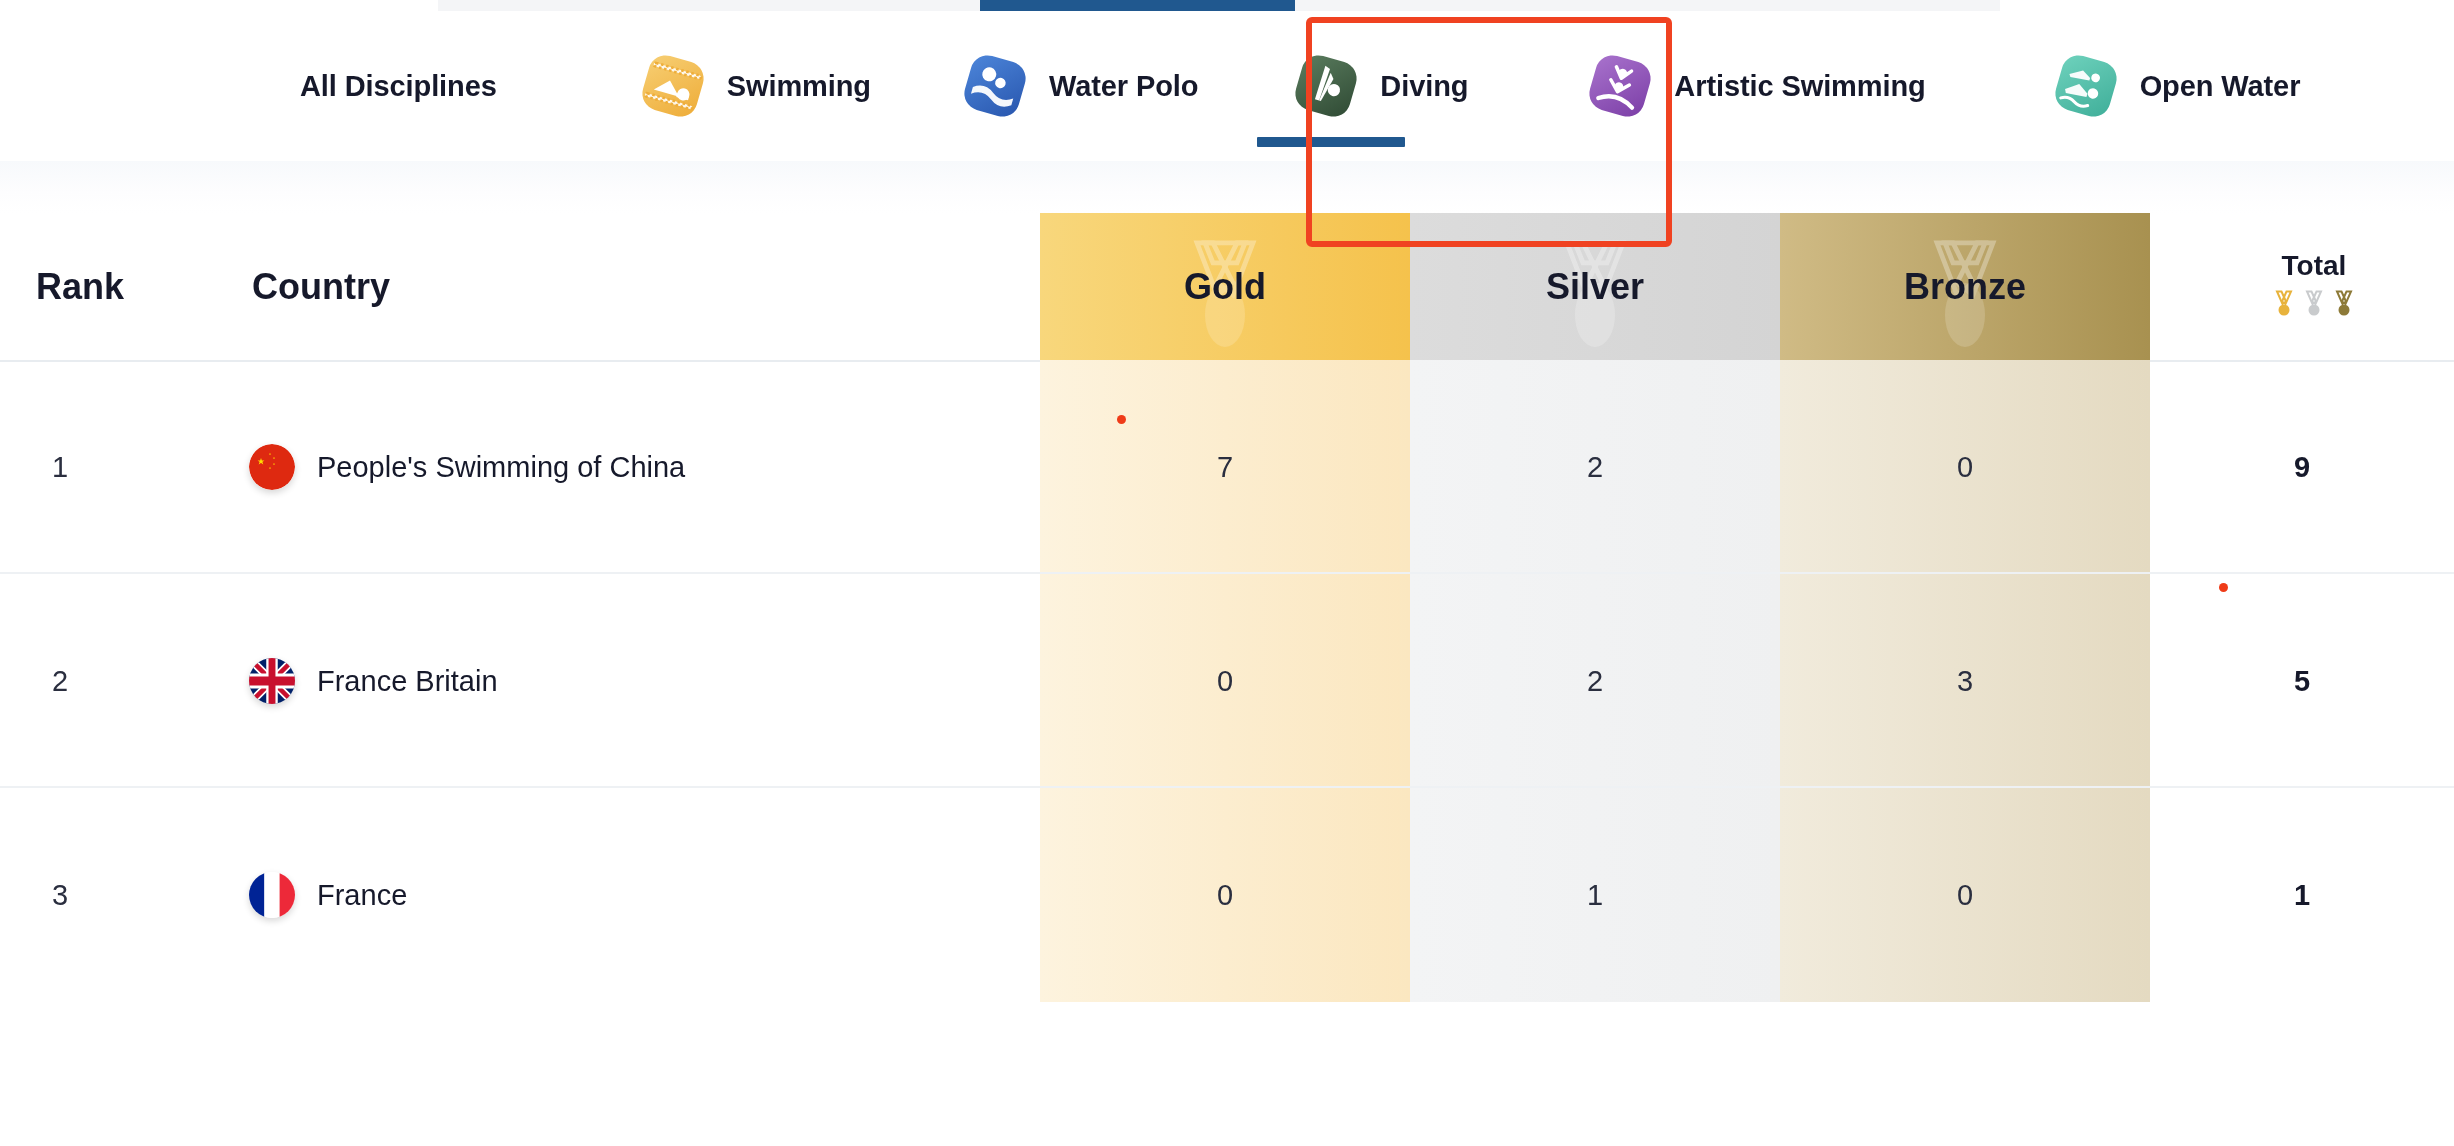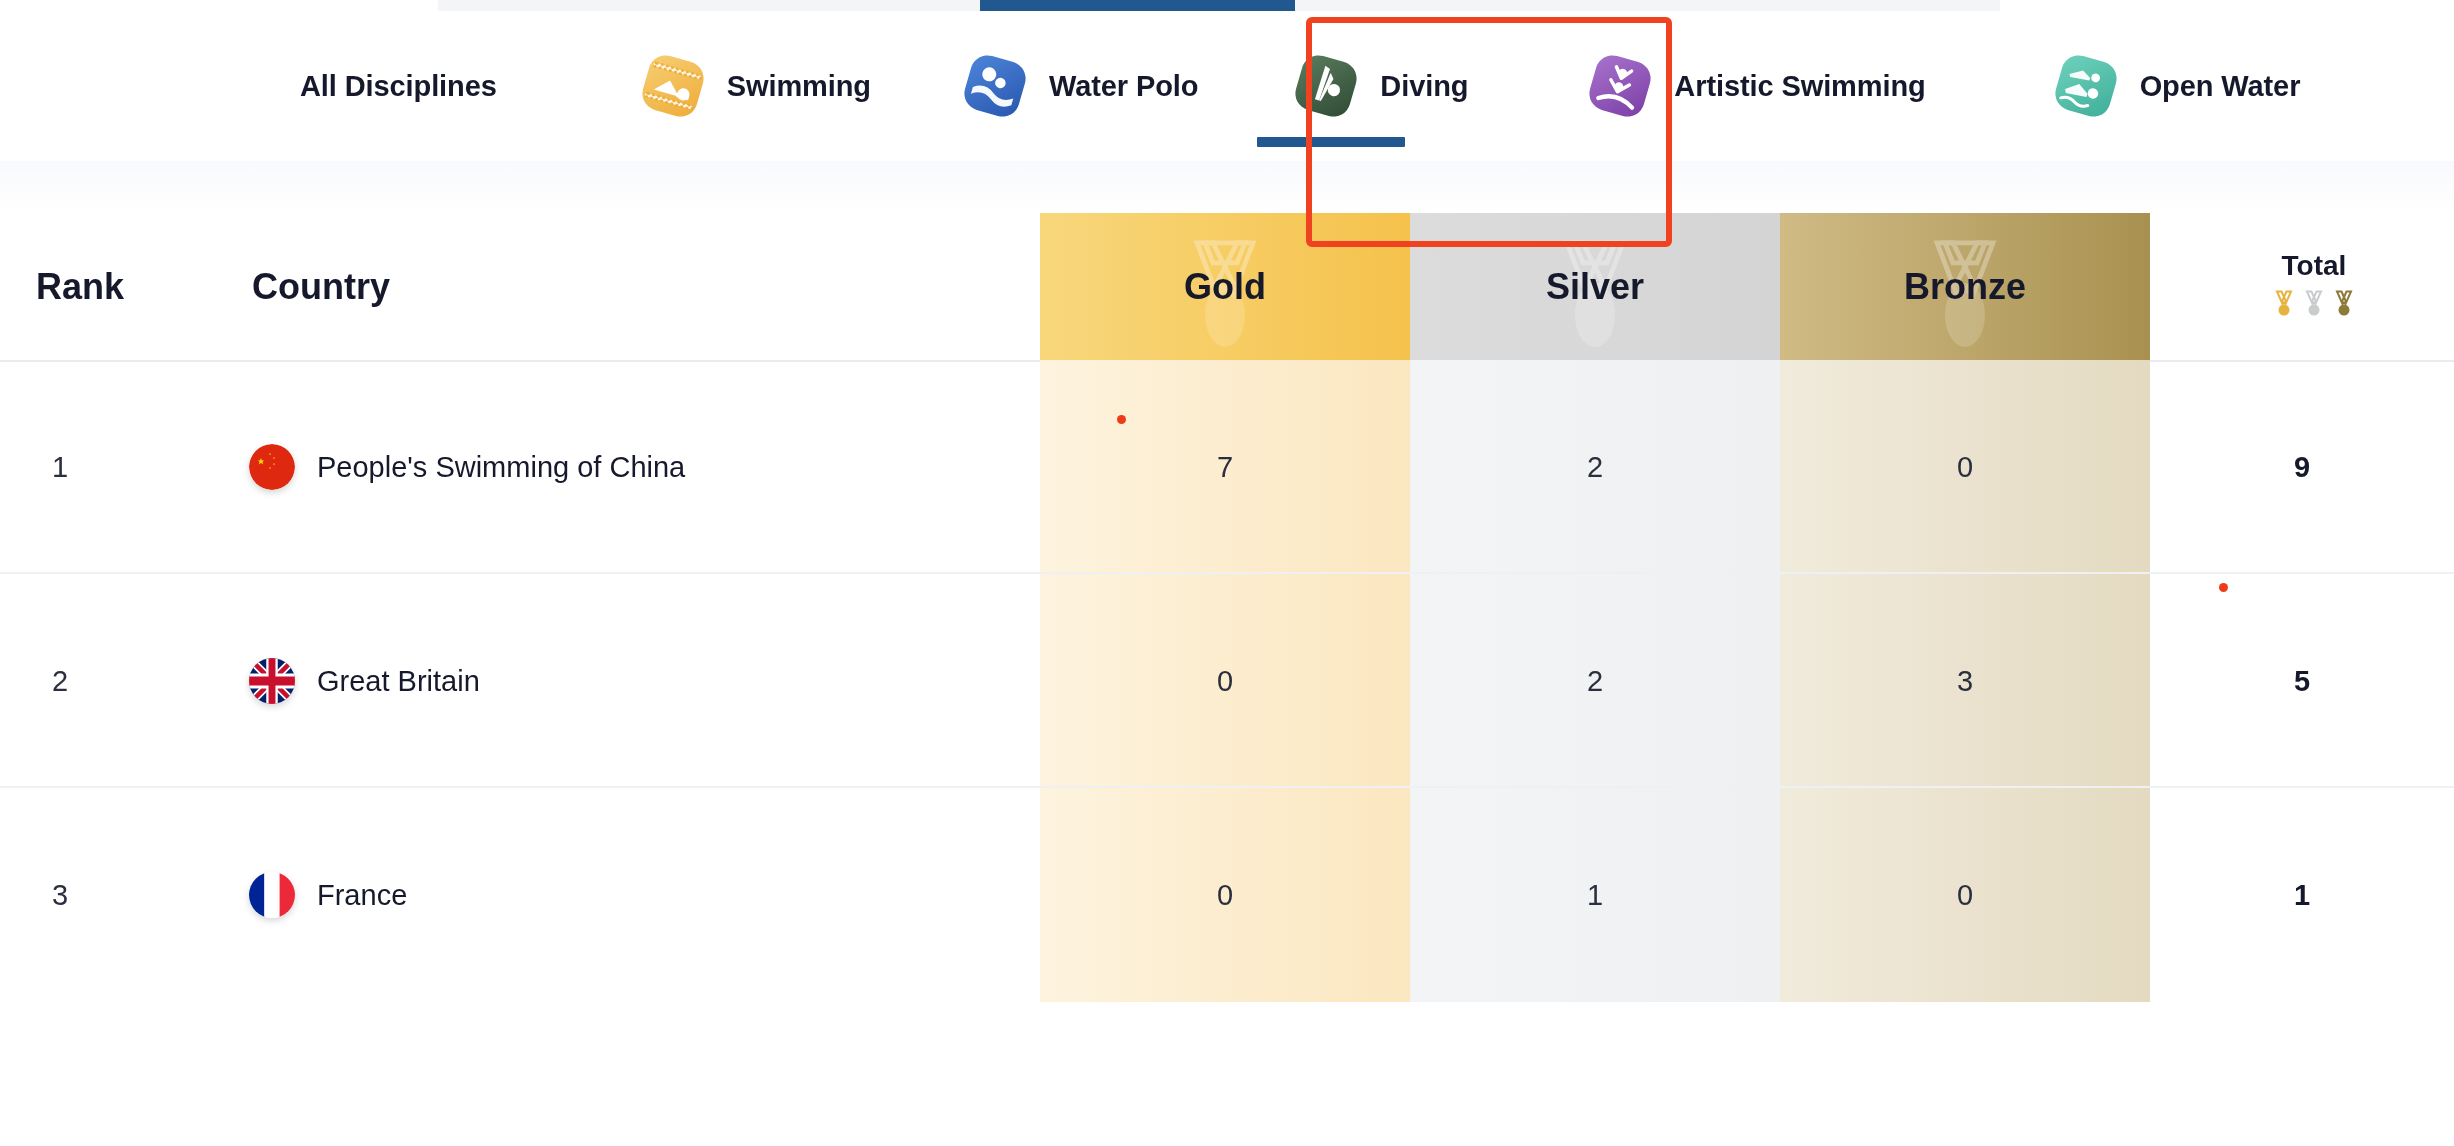--- a/index.html
+++ b/index.html
@@ -508,21 +508,21 @@
       <div class="cell-country" style="left:249px;">
         <span class="flag">
           <svg viewBox="0 0 60 46" preserveAspectRatio="none">
             <rect width="60" height="46" fill="#012169"></rect>
             <path d="M0,0 L60,46 M60,0 L0,46" stroke="#ffffff" stroke-width="9"></path>
             <path d="M0,0 L60,46 M60,0 L0,46" stroke="#c8102e" stroke-width="5"></path>
             <path d="M30,0 V46 M0,23 H60" stroke="#ffffff" stroke-width="15"></path>
             <path d="M30,0 V46 M0,23 H60" stroke="#c8102e" stroke-width="9"></path>
           </svg>
         </span>
-        <span class="country-name">Great Britain</span>
+        <span class="country-name">France Britain</span>
       </div>
       <span class="cell-num" style="left:1040px; width:370px;">0</span>
       <span class="cell-num" style="left:1410px; width:370px;">2</span>
       <span class="cell-num" style="left:1780px; width:370px;">3</span>
       <span class="cell-total" style="left:2150px; width:304px;">5</span>
       <div class="row-sep"></div>
     </div>
 
     <div class="row">
       <div class="cell-band cb-gold" style="left:1040px; width:370px;"></div>

